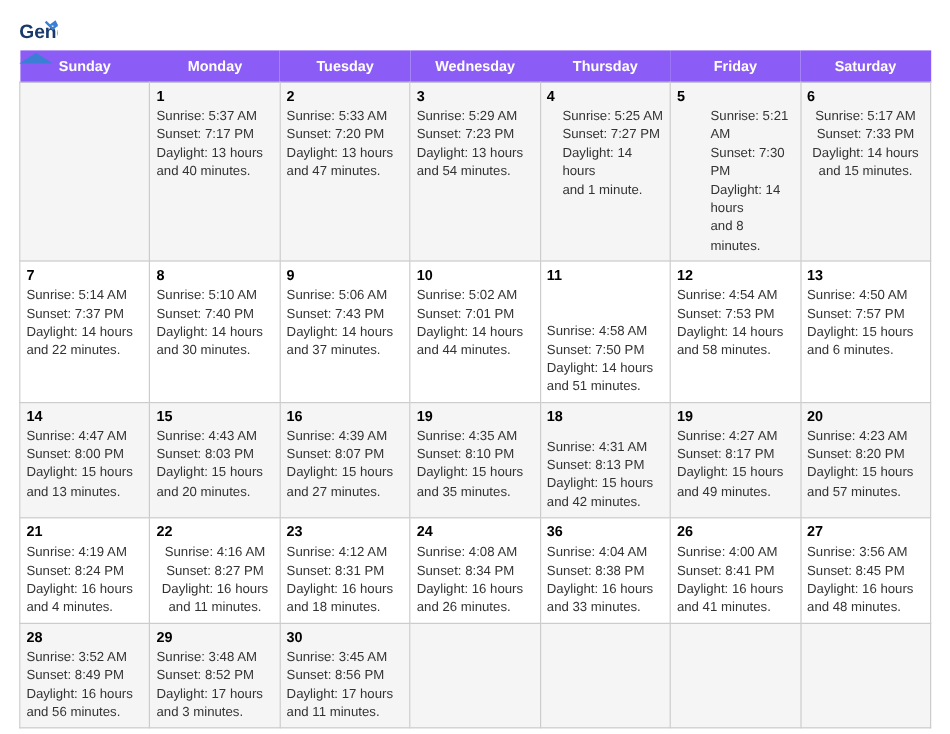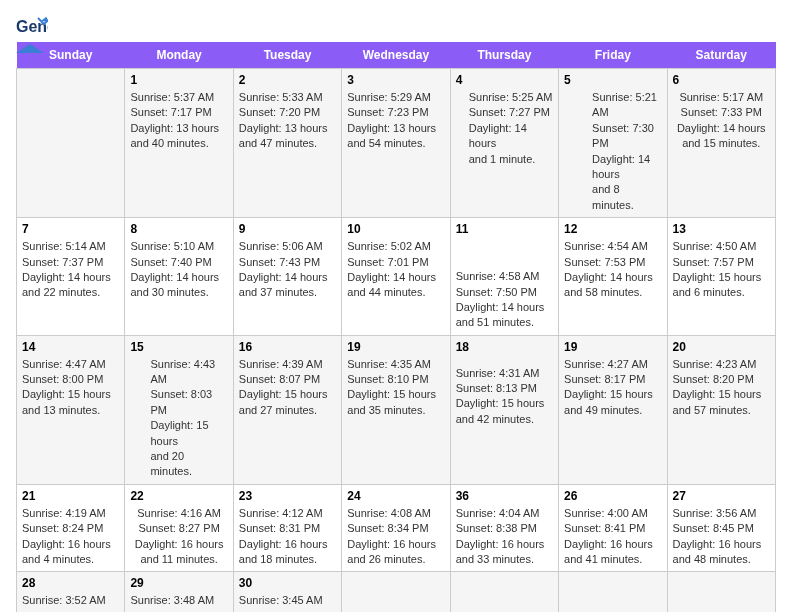--- a/index.html
+++ b/index.html
@@ -217,21 +217,21 @@
       <tr>
         <td>
           <div class="day-num">14</div>
           <div class="day-info" style="white-space: pre-line;">Sunrise: 4:47 AM
 Sunset: 8:00 PM
 Daylight: 15 hours
 and 13 minutes.</div>
         </td>
         <td>
           <div class="day-num">15</div>
-          <div class="day-info" style="white-space: pre-line; margin-left: 20px;">Sunrise: 4:43 AM
+          <div class="day-info" style="white-space: pre-line;">Sunrise: 4:43 AM
 Sunset: 8:03 PM
 Daylight: 15 hours
 and 20 minutes.</div>
         </td>
         <td>
           <div class="day-num">16</div>
           <div class="day-info" style="white-space: pre-line;">Sunrise: 4:39 AM
 Sunset: 8:07 PM
 Daylight: 15 hours
 and 27 minutes.</div>

